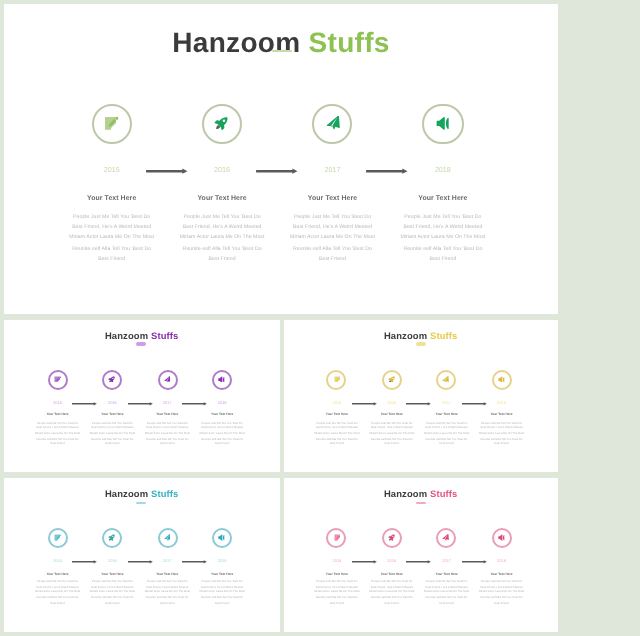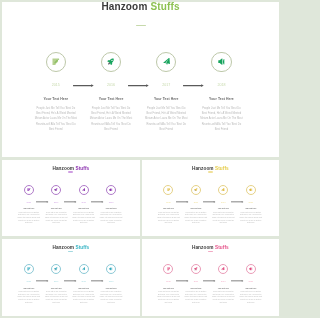--- a/index.html
+++ b/index.html
@@ -29,21 +29,21 @@
 
   .colttl{position:absolute;text-align:center;white-space:nowrap;font-weight:bold;color:#6b6b6b;transform:translateY(-50%);}
   .colbody{position:absolute;text-align:center;color:#b8b8b8;}
   .colbody div{white-space:nowrap;}
 </style>
 </head>
 <body>
 
 <div class="canvas">
   <div class="slide s-main" id="sl-main">
-      <div class="title" style="top:4px;font-size:10px;letter-spacing:0.15px;"><b>Hanzoom</b><span>&nbsp;</span><i style="color:#8dc152;font-weight:bold;">Stuffs</i></div>
+      <div class="title" style="top:19px;font-size:14px;letter-spacing:0.15px;"><b>Hanzoom</b><span>&nbsp;</span><i style="color:#8dc152;font-weight:bold;">Stuffs</i></div>
       <div class="tbar" style="left:133.5px;top:22.6px;width:10px;background:#c6d9ab;"></div>
       <div class="circ" style="left:43.75px;top:49.8px;width:20.2px;height:20.2px;border:0.8px solid #bdc8a9;">
         <span>
           <svg viewBox="0 0 24 24" width="7.4" height="7.4">
             <path fill="#b5d08f" d="M1.6 1.6h17.6v10.2l-7.4 7.4-.5 3.2H1.6z"></path>
             <path fill="#8ec066" d="M21.1 1.3a2.6 2.6 0 0 1 1.4 4.4l-1.2 1.2-3.3-3.3 1.1-1.2a2.6 2.6 0 0 1 2-1.1z"></path>
             <path fill="#8ec066" d="m16.8 4.7 3.3 3.3-8.3 8.3-4.4 1.2 1.2-4.4z"></path>
           </svg>
         </span>
       </div>

